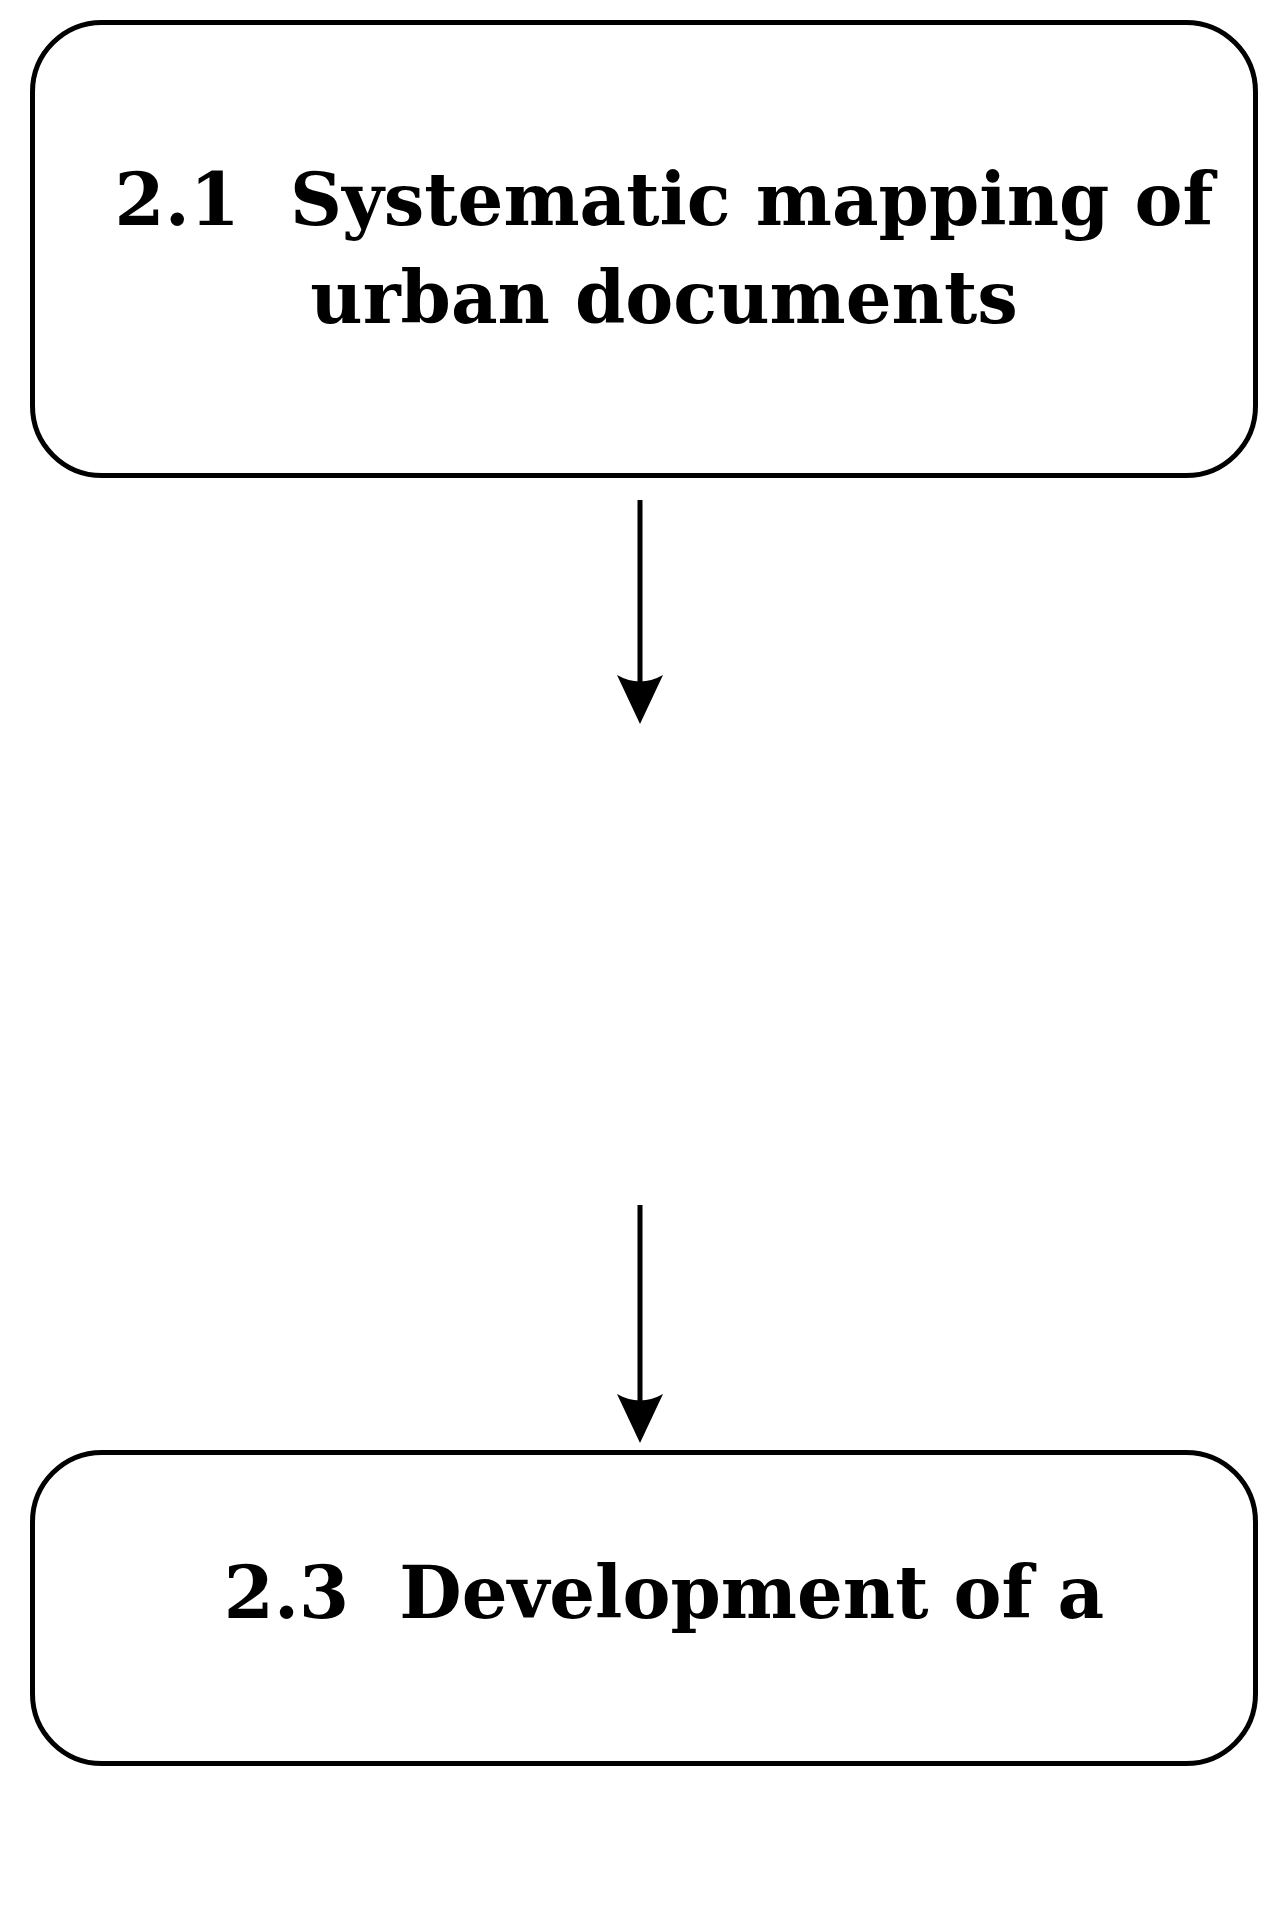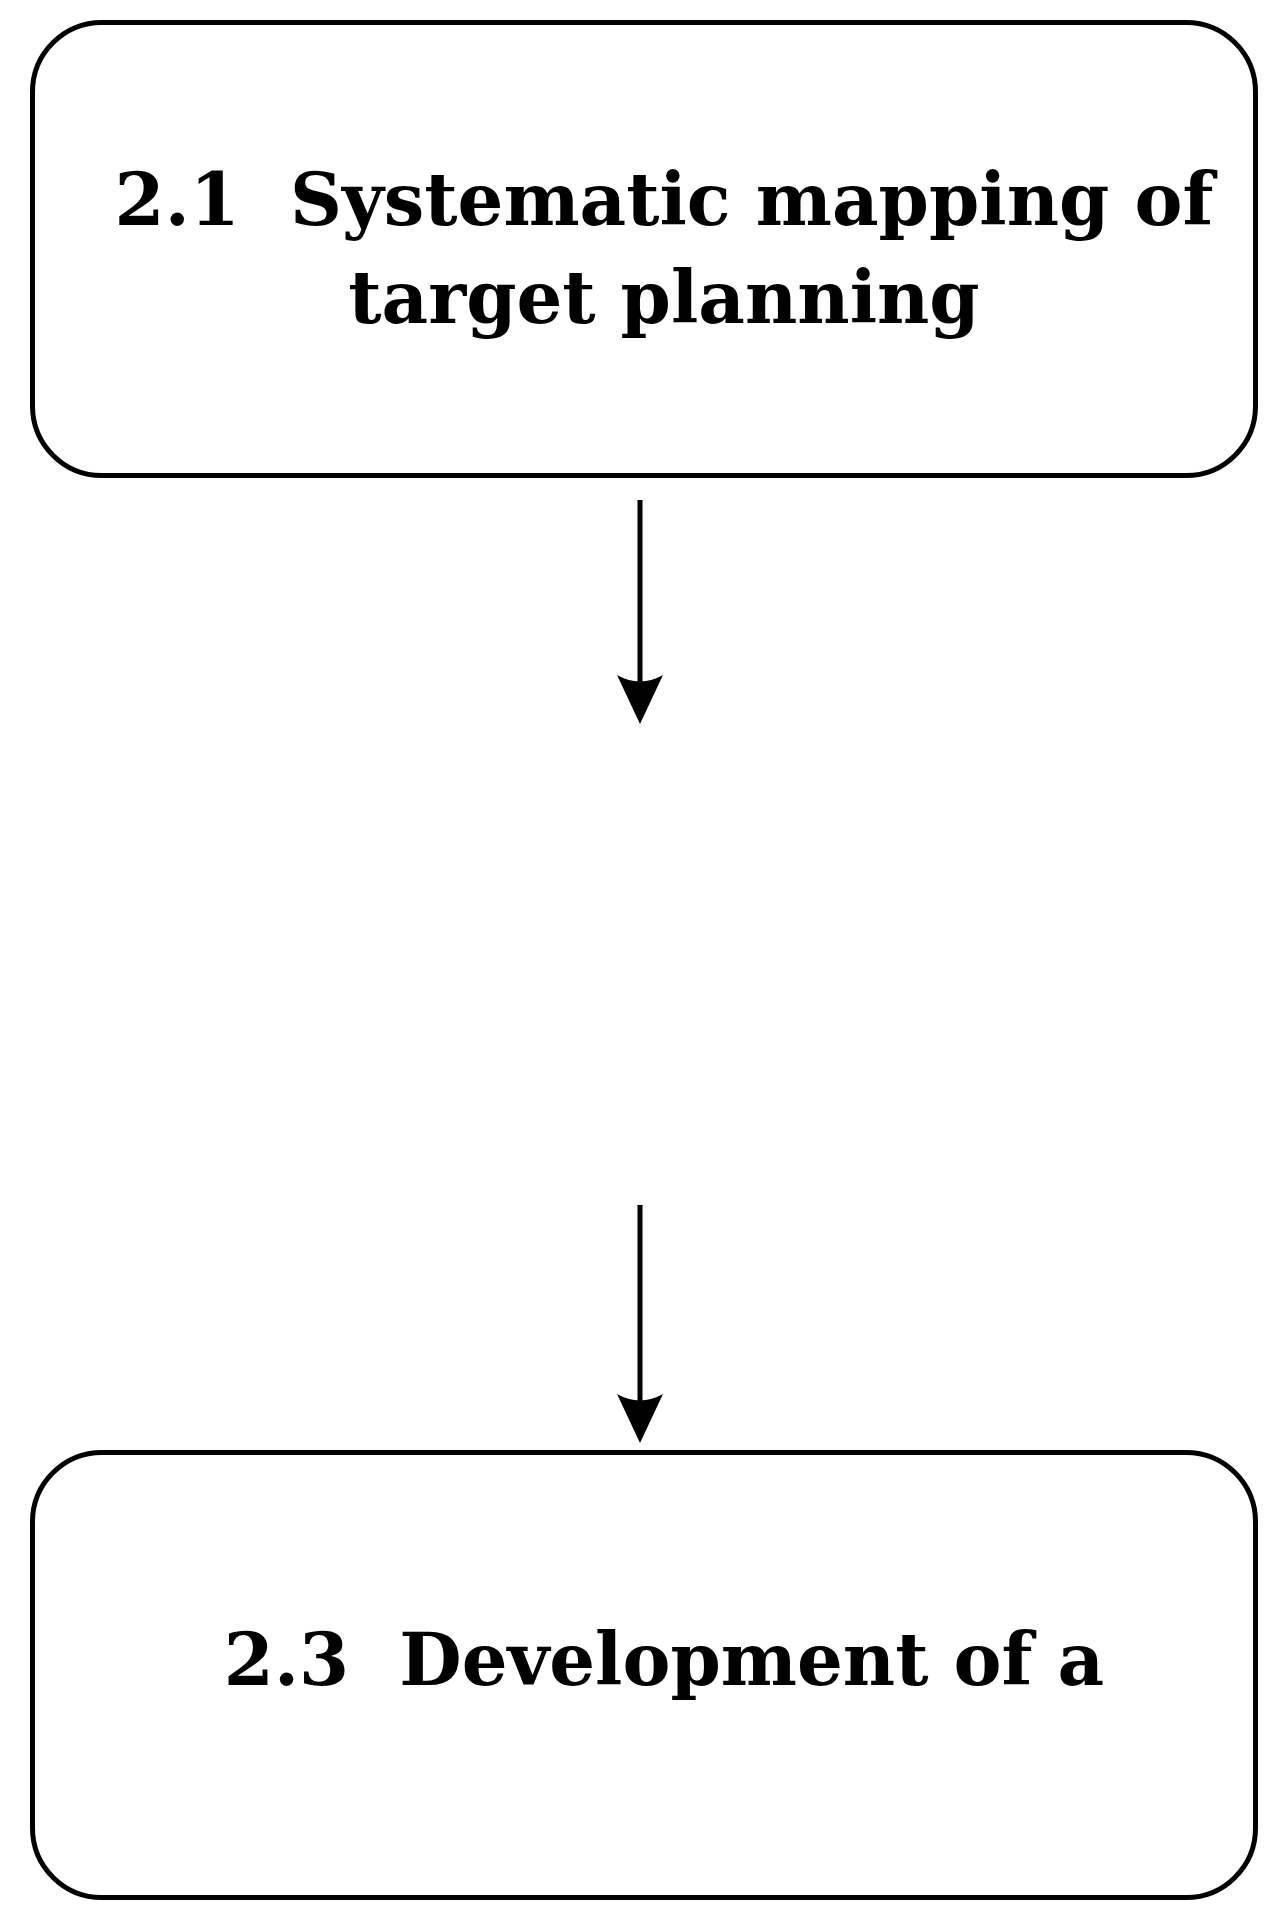--- a/index.html
+++ b/index.html
@@ -35,40 +35,40 @@
   .flow-box .box-line {
     font-size: 72px;
     font-weight: bold;
     line-height: 98px;
     color: #000000;
     white-space: pre-wrap; 
   }
 
   #box-step-1 { top: 20px;   height: 458px; }
   #box-step-2 { top: 733px;  height: 450px; padding-bottom: 14px; }
-  #box-step-3 { top: 1450px; height: 450px; padding-bottom: 30px; gap: 41px; }
+  #box-step-3 { top: 1450px; height: 316px; padding-bottom: 30px; gap: 41px; }
 
   .connector {
     position: absolute;
     left: 600px;
     width: 80px;
     display: block;
   }
 
   #connector-1 { top: 498px;  height: 228px; }
   #connector-2 { top: 1203px; height: 242px; }
 </style>
 </head>
 <body>
 
 <div class="canvas">
 
   <div class="flow-box" id="box-step-1">
     <div class="box-line">2.1  Systematic mapping of</div>
-    <div class="box-line">target planning</div>
+    <div class="box-line">urban documents</div>
   </div>
 
   <svg class="connector" id="connector-1" viewBox="0 0 80 228">
     <line x1="40" y1="2" x2="40" y2="190" stroke-width="5" stroke="#000000"></line>
     <path d="M 40 226 L 17 177 Q 40 190 63 177 Z" fill="#000000"></path>
   </svg>
 
 
   <svg class="connector" id="connector-2" viewBox="0 0 80 242">
     <line x1="40" y1="2" x2="40" y2="204" stroke-width="5" stroke="#000000"></line>

